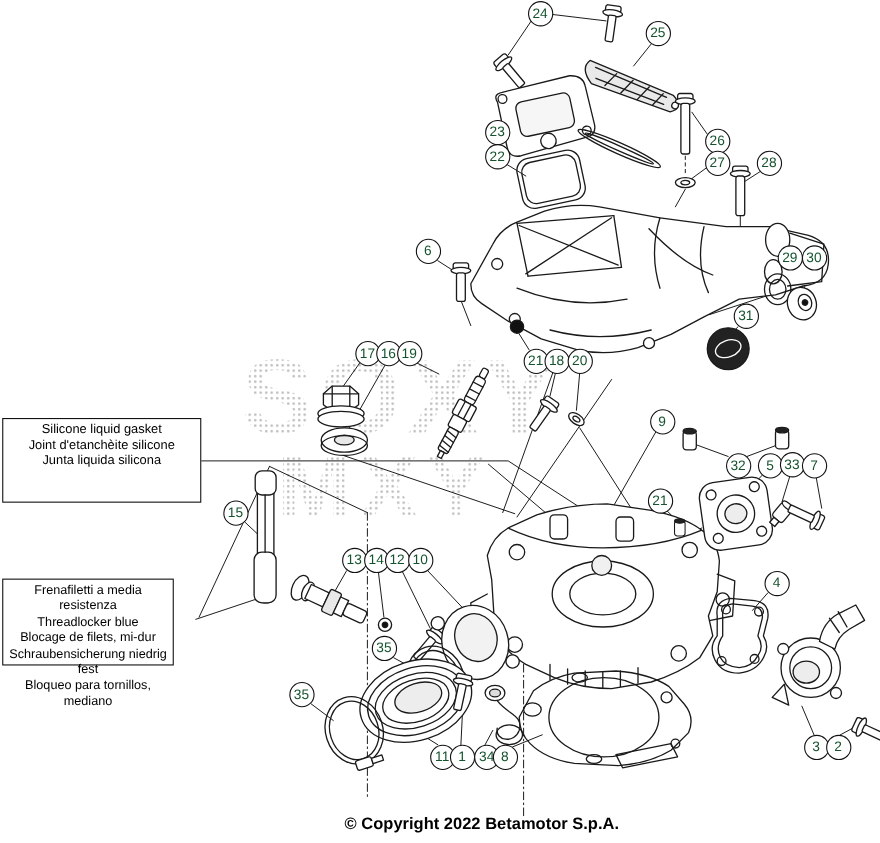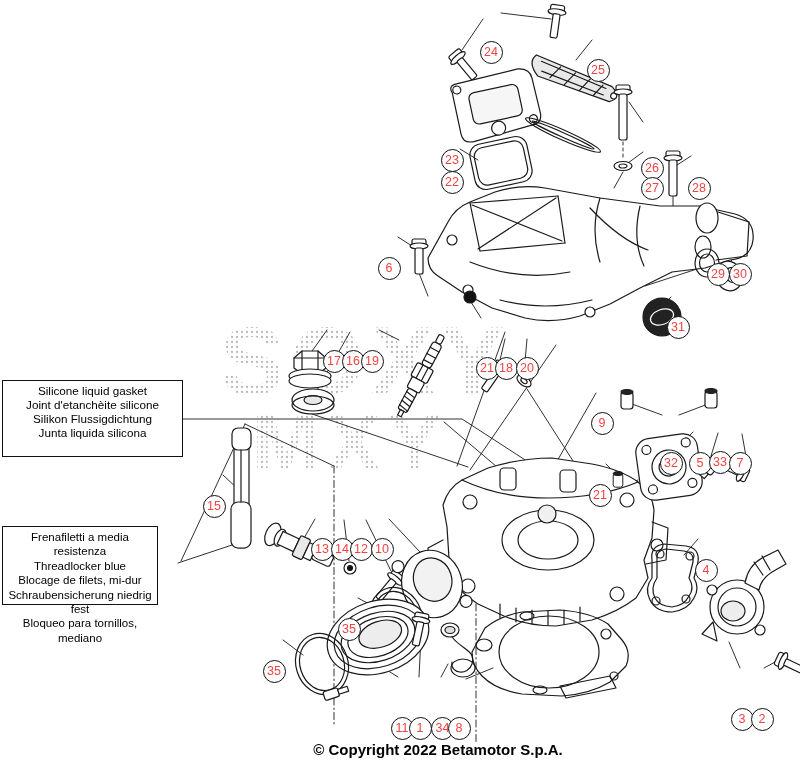--- a/index.html
+++ b/index.html
@@ -7,21 +7,21 @@
          font-family:"Liberation Sans",sans-serif;}
   #diagram{position:absolute;left:0;top:0;}
   .note{position:absolute;border:1.4px solid #111;background:#fff;text-align:center;
         color:#000;box-sizing:border-box;padding:3px 1px;}
   #note-silicone{left:2px;top:380px;width:181px;height:77px;font-size:11.7px;line-height:14.1px;}
   #note-threadlocker{left:2px;top:526px;width:156px;height:79px;font-size:11.5px;line-height:14.4px;}
   #copyright{position:absolute;left:0;top:741px;width:100%;text-align:center;
              font-size:15px;font-weight:bold;color:#000;margin-left:38px;}
   .callout{position:absolute;width:23px;height:23px;border:1.4px solid #111;border-radius:50%;
            background:#fff;display:flex;align-items:center;justify-content:center;
-           font-size:12.5px;color:#ef4444;box-sizing:border-box;z-index:5;margin-top:40px;}
+           font-size:12.5px;color:#14532d;box-sizing:border-box;z-index:5;}
 </style>
 </head>
 <body>
 
 <div id="stage">
 
   <svg id="diagram" width="800" height="766" viewBox="0 0 800 766" xmlns="http://www.w3.org/2000/svg">
     <defs>
       <pattern id="halftone" patternUnits="userSpaceOnUse" width="5" height="5">
         <circle cx="2" cy="2" r="1.15" fill="#777"></circle>
@@ -350,21 +350,20 @@
       </g>
       <g>
           <use href="#boltS" transform="translate(783,661) rotate(-65)"></use>
         </g>
     </g>
   </svg>
 
   <div class="note" id="note-silicone">
     <div>Silicone liquid gasket</div>
     <div>Joint d'etanchèite silicone</div>
-    <div>Silikon Flussigdichtung</div>
     <div>Junta liquida silicona</div>
   </div>
   <div class="note" id="note-threadlocker">
     <div>Frenafiletti a media resistenza</div>
     <div>Threadlocker blue</div>
     <div>Blocage de filets, mi-dur</div>
     <div>Schraubensicherung niedrig fest</div>
     <div>Bloqueo para tornillos, mediano</div>
   </div>
 

